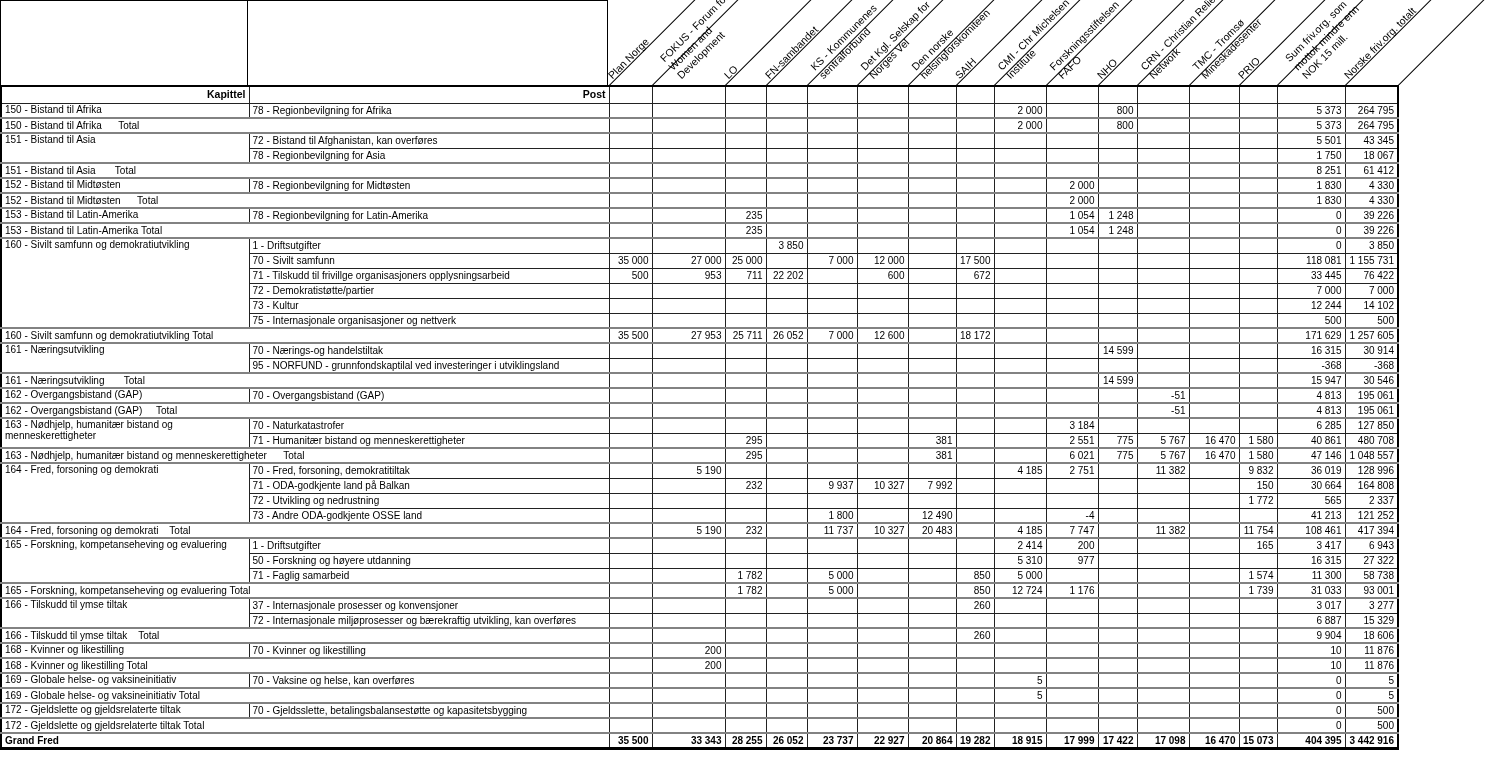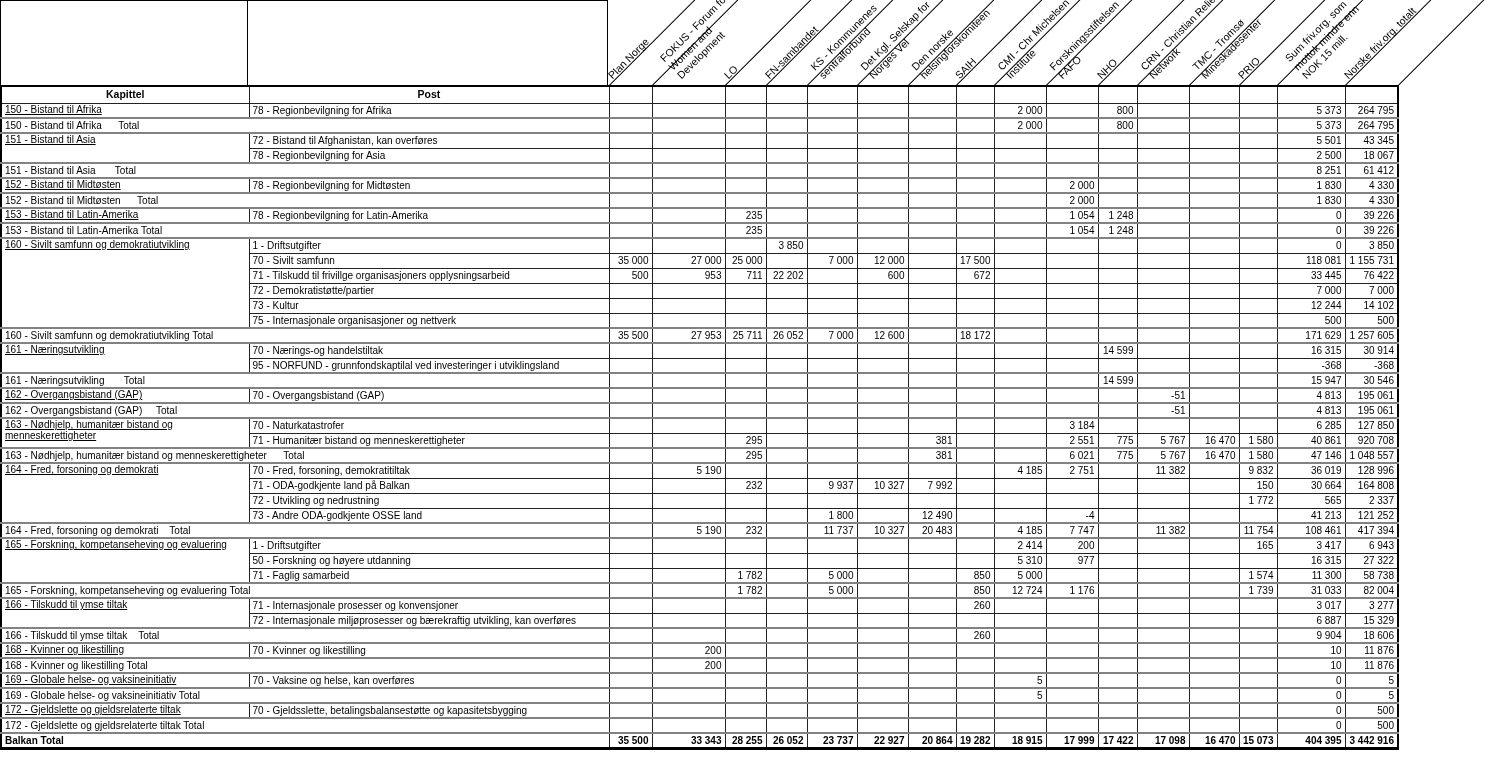--- a/index.html
+++ b/index.html
@@ -3,23 +3,23 @@
 <meta charset="utf-8">
 <style>
   html,body{margin:0;padding:0;background:#fff;color:#000;font-family:"Liberation Sans",sans-serif;}
   #sheet{position:relative;width:1500px;height:766px;background:#fff;overflow:hidden;}
   #header-area{position:relative;width:1500px;height:85px;overflow:hidden;background:#fff;}
   .hbox{position:absolute;top:0;height:85px;box-sizing:border-box;border:1px solid #000;border-bottom:none;background:#fff;}
   .diag{position:absolute;top:-46px;height:132px;width:0;border-left:1px solid #000;transform:rotate(45deg);transform-origin:bottom left;}
   .col-label{position:absolute;font-size:10.5px;line-height:12px;white-space:nowrap;transform:rotate(-45deg);transform-origin:left bottom;}
   table{border-collapse:collapse;table-layout:fixed;width:1397px;font-size:10px;border:2px solid #000;}
   td,th{border:1px solid #222;padding:0 3px;height:15px;line-height:11px;box-sizing:border-box;vertical-align:middle;}
-  th{text-align:center;font-size:10.5px;height:17px;font-weight:bold;}
+  th{text-align:right;font-size:10.5px;height:17px;font-weight:bold;}
   td.num{text-align:right;white-space:nowrap;}
-  td.kap{vertical-align:top;line-height:11px;text-decoration:underline;}
+  td.kap{vertical-align:top;line-height:11px;}
   td.post{white-space:nowrap;overflow:hidden;}
   td.label{white-space:pre;overflow:hidden;}
   tr.total td{border-top:2px solid #828282;border-bottom:2px solid #828282;}
   tr.grand td{font-weight:bold;border-top:2px solid #828282;border-bottom:3px solid #000;}
 </style>
 </head>
 <body>
 
 <div id="sheet">
   <div id="header-area">
@@ -214,21 +214,21 @@
           <td class="num"></td>
           <td class="num"></td>
           <td class="num"></td>
           <td class="num"></td>
           <td class="num"></td>
           <td class="num"></td>
           <td class="num"></td>
           <td class="num"></td>
           <td class="num"></td>
           <td class="num"></td>
-          <td class="num">2 500</td>
+          <td class="num">1 750</td>
           <td class="num">18 067</td>
         </tr>
         <tr class="total">
           <td colspan="2" class="label">151 - Bistand til Asia       Total</td>
           <td class="num"></td>
           <td class="num"></td>
           <td class="num"></td>
           <td class="num"></td>
           <td class="num"></td>
           <td class="num"></td>
@@ -582,21 +582,21 @@
           <td class="num"></td>
           <td class="num">381</td>
           <td class="num"></td>
           <td class="num"></td>
           <td class="num">2 551</td>
           <td class="num">775</td>
           <td class="num">5 767</td>
           <td class="num">16 470</td>
           <td class="num">1 580</td>
           <td class="num">40 861</td>
-          <td class="num">920 708</td>
+          <td class="num">480 708</td>
         </tr>
         <tr class="total">
           <td colspan="2" class="label">163 - Nødhjelp, humanitær bistand og menneskerettigheter      Total</td>
           <td class="num"></td>
           <td class="num"></td>
           <td class="num">295</td>
           <td class="num"></td>
           <td class="num"></td>
           <td class="num"></td>
           <td class="num">381</td>
@@ -774,25 +774,25 @@
           <td class="num"></td>
           <td class="num"></td>
           <td class="num">850</td>
           <td class="num">12 724</td>
           <td class="num">1 176</td>
           <td class="num"></td>
           <td class="num"></td>
           <td class="num"></td>
           <td class="num">1 739</td>
           <td class="num">31 033</td>
-          <td class="num">82 004</td>
+          <td class="num">93 001</td>
         </tr>
         <tr>
           <td rowspan="2" class="kap">166 - Tilskudd til ymse tiltak</td>
-          <td class="post">71 - Internasjonale prosesser og konvensjoner</td>
+          <td class="post">37 - Internasjonale prosesser og konvensjoner</td>
           <td class="num"></td>
           <td class="num"></td>
           <td class="num"></td>
           <td class="num"></td>
           <td class="num"></td>
           <td class="num"></td>
           <td class="num"></td>
           <td class="num">260</td>
           <td class="num"></td>
           <td class="num"></td>
@@ -952,21 +952,21 @@
           <td class="num"></td>
           <td class="num"></td>
           <td class="num"></td>
           <td class="num"></td>
           <td class="num"></td>
           <td class="num"></td>
           <td class="num">0</td>
           <td class="num">500</td>
         </tr>
         <tr class="grand">
-          <td colspan="2" class="label">Balkan Total</td>
+          <td colspan="2" class="label">Grand Fred</td>
           <td class="num">35 500</td>
           <td class="num">33 343</td>
           <td class="num">28 255</td>
           <td class="num">26 052</td>
           <td class="num">23 737</td>
           <td class="num">22 927</td>
           <td class="num">20 864</td>
           <td class="num">19 282</td>
           <td class="num">18 915</td>
           <td class="num">17 999</td>

